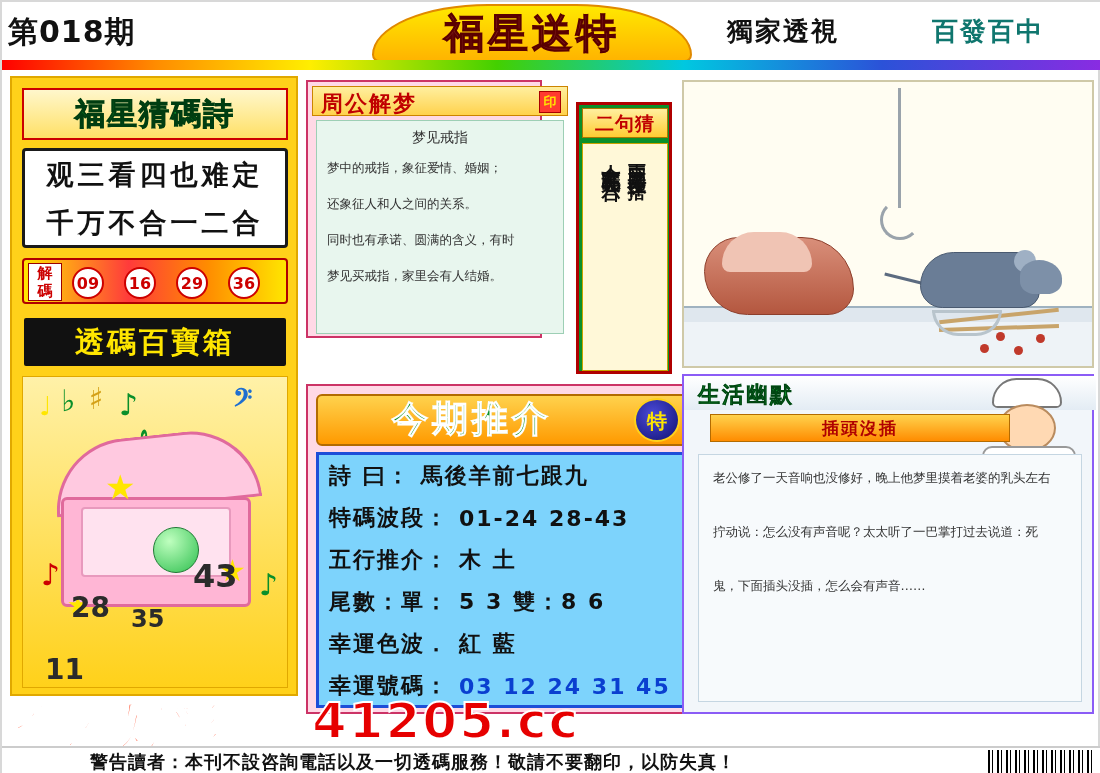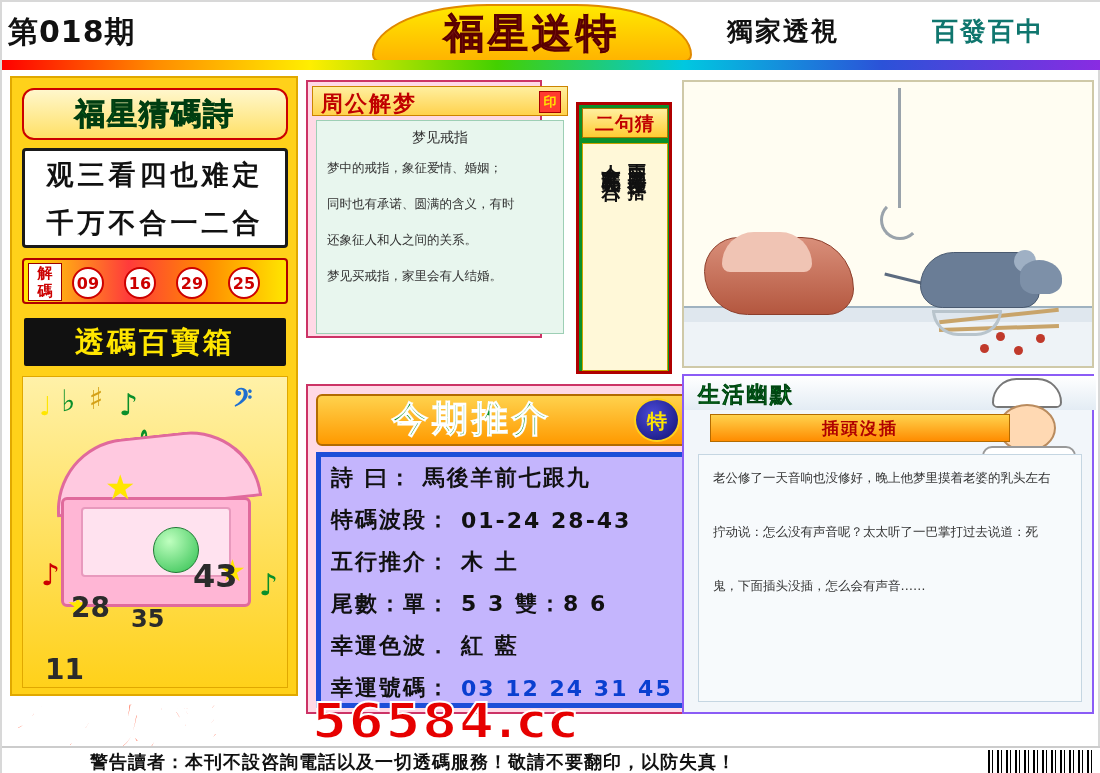--- a/index.html
+++ b/index.html
@@ -58,21 +58,21 @@
 
   
   .col-left {
     position:absolute; left:8px; top:74px; width:288px; height:620px;
     background:#ffd11a;
     border:2px solid #e0a800;
   }
   .lx-title-box {
     position:absolute; left:10px; top:10px; width:266px; height:52px;
     background:linear-gradient(#fff7cc,#ffe066);
-    border:2px solid #cc0000; border-radius:12px;
+    border:2px solid #cc0000; border-radius:0;
   }
   .lx-title {
     position:absolute; left:0; top:0; width:100%; height:100%;
     text-align:center; line-height:48px;
     font-size:30px; font-weight:bold;
     color:#0a8f2a;
     -webkit-text-stroke:1px #003d11;
     letter-spacing:2px;
   }
   .poem-box {
@@ -211,21 +211,21 @@
   .jqtj-badge {
     position:absolute; right:18px; top:12px; width:46px; height:44px;
     border-radius:50%;
     background:radial-gradient(circle at 40% 35%, #4a4ad8, #101070);
     border:2px solid #ffd11a;
     color:#ffe600; font-size:20px; font-weight:bold;
     text-align:center; line-height:42px;
   }
   .jqtj-inner {
     position:absolute; left:8px; top:66px; width:378px; height:256px;
-    background:#c4b5fd; border:5px solid #1d4ed8;
+    background:#7dd3fc; border:3px solid #1d4ed8;
   }
   .row {
     height:42px; display:flex; align-items:center; padding:0 10px;
   }
   .row-label {
     font-size:22px; font-weight:bold; color:#111; letter-spacing:2px;
     white-space:nowrap;
   }
   .row-value {
     font-size:22px; font-weight:bold; color:#111; letter-spacing:2px;
@@ -396,21 +396,21 @@
     </div>
 
     <div class="decode-bar">
       <div class="decode-label">
         <div>解</div>
         <div>碼</div>
       </div>
       <div class="ball" style="left:48px;">09</div>
       <div class="ball" style="left:100px;">16</div>
       <div class="ball" style="left:152px;">29</div>
-      <div class="ball" style="left:204px;">25</div>
+      <div class="ball" style="left:204px;">36</div>
     </div>
 
     <div class="tm-title-box">
       <div class="tm-title">透碼百寶箱</div>
     </div>
 
     <div class="treasure">
       <div class="star" style="left:16px; top:14px;">♩</div>
       <div class="note" style="left:38px; top:6px; color:#0a8f2a;">♭</div>
       <div class="note" style="left:66px; top:4px; color:#d4a017;">♯</div>
@@ -438,22 +438,22 @@
   </div>
 
   <div class="dream-box">
     <div class="dream-hdr">
       <div class="dream-hdr-title">周公解梦</div>
       <div class="dream-hdr-icon">印</div>
     </div>
     <div class="dream-inner">
       <div class="dream-sub">梦见戒指</div>
       <p class="dream-p">梦中的戒指，象征爱情、婚姻；</p>
+      <p class="dream-p">还象征人和人之间的关系。</p>
       <p class="dream-p">同时也有承诺、圆满的含义，有时</p>
-      <p class="dream-p">还象征人和人之间的关系。</p>
       <p class="dream-p">梦见买戒指，家里会有人结婚。</p>
     </div>
   </div>
 
   <div class="erju">
     <div class="erju-hdr">二句猜</div>
     <div class="erju-body">
       <div class="erju-col">兩三三兩多作搭</div>
       <div class="erju-col">十拿九穩旺六合</div>
     </div>
@@ -524,21 +524,21 @@
     <div class="humor-sub-bar">插頭沒插</div>
     <div class="humor-body">
       <p class="humor-p">老公修了一天音响也没修好，晚上他梦里摸着老婆的乳头左右</p>
       <p class="humor-p">拧动说：怎么没有声音呢？太太听了一巴掌打过去说道：死</p>
       <p class="humor-p">鬼，下面插头没插，怎么会有声音……</p>
     </div>
   </div>
 
   <div class="wm">
     <span class="wm-text">香港好彩</span>
-    <span class="wm-text" style="left:310px; color:#e60000;">56584.cc</span>
+    <span class="wm-text" style="left:310px; color:#e60000;">41205.cc</span>
   </div>
 
   <div class="footer">
     <div class="footer-text">警告讀者：本刊不設咨詢電話以及一切透碼服務！敬請不要翻印，以防失真！</div>
     <div class="barcode"></div>
   </div>
 
 </div>
 
 </body></html>

